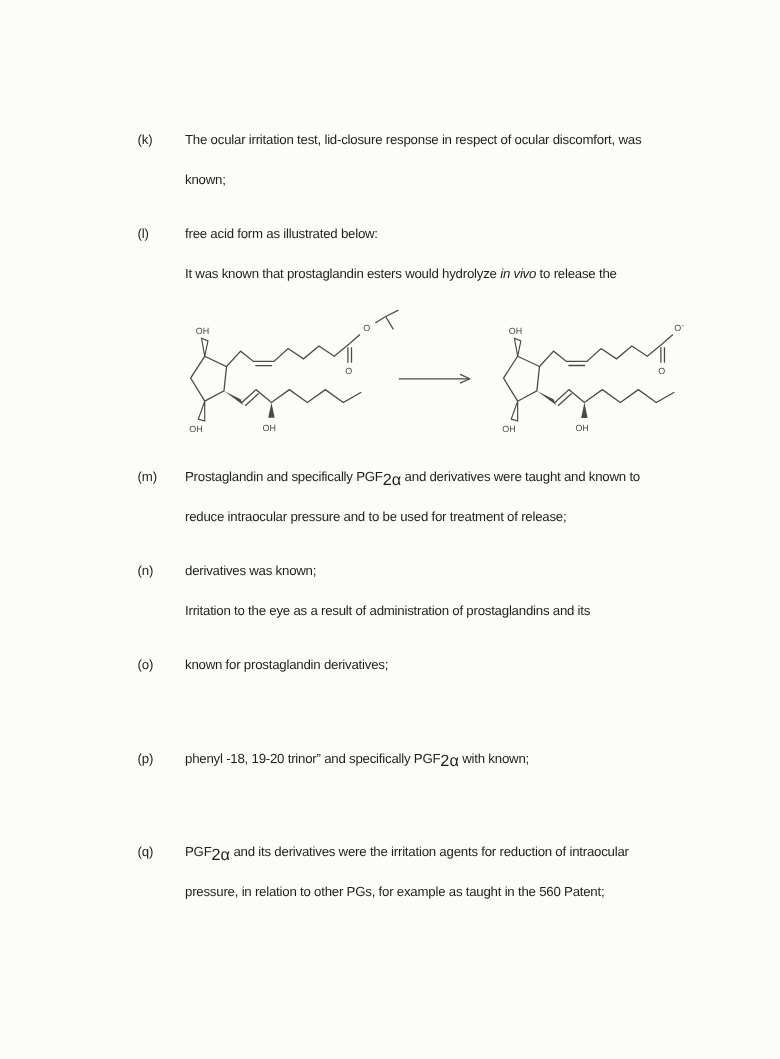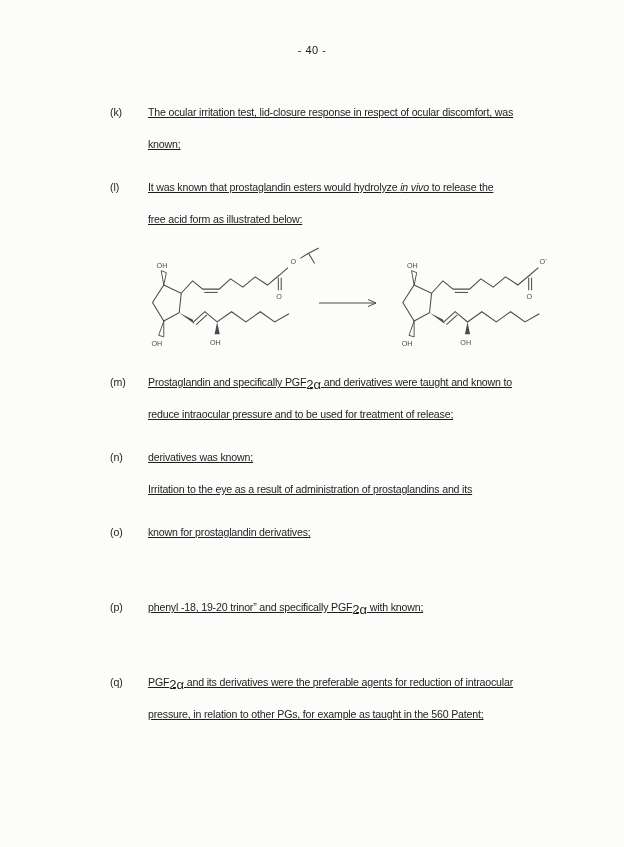--- a/index.html
+++ b/index.html
@@ -14,52 +14,51 @@
   }
   .pageno {
     position:absolute; top:44px; left:0; width:100%;
     text-align:center; font-size:11px; letter-spacing:0.5px;
   }
   .para { position:absolute; left:110px; display:flex; align-items:flex-start; }
   .plabel {
     width:38px; flex:0 0 38px;
     font-size:10.6px; line-height:32px; letter-spacing:-0.1px;
   }
-  .plines { width:412px;text-decoration:underline; }
+  .plines { width:412px; }
   .pline {
     height:32px; line-height:32px;
     font-size:10.6px; letter-spacing:-0.18px;
     white-space:nowrap;
   }
   .pline .it  { font-style:italic; }
   .pline .sub { vertical-align:sub; font-size:13px; letter-spacing:0; }
   .mol { position:absolute; }
   .mol text { font-family:"Liberation Sans", sans-serif; }
   .arrow { position:absolute; }
 </style>
 </head>
 <body>
 
 <div class="page">
 
-  <div class="pageno">- 40 -</div>
 
   <div class="para" style="top:96px;">
     <div class="plabel">(k)</div>
     <div class="plines">
       <div class="pline"><span>The ocular irritation test, lid-closure response in respect of ocular discomfort, was</span></div>
       <div class="pline"><span>known;</span></div>
     </div>
   </div>
 
   <div class="para" style="top:171px;">
     <div class="plabel">(l)</div>
     <div class="plines">
+      <div class="pline"><span>free acid form as illustrated below:</span></div>
       <div class="pline"><span>It was known that prostaglandin esters would hydrolyze </span><span class="it">in vivo</span><span> to release the</span></div>
-      <div class="pline"><span>free acid form as illustrated below:</span></div>
     </div>
   </div>
 
   <svg class="mol" style="left:133px; top:246px;" width="195" height="115" viewBox="0 0 190 112">
     <g stroke="#4a4a4a" stroke-width="1" fill="none">
       <path d="M30,38 L47,46 L45,65 L30,73 L19,55 Z"></path>
       <polyline points="47,46 58,34 68,42 84,42 95,32 107,40 119,30 131,38 143,28"></polyline>
       <line x1="69.5" y1="45.2" x2="82.5" y2="45.2"></line>
       <line x1="141.6" y1="31" x2="141.6" y2="43"></line>
       <line x1="144.4" y1="31" x2="144.4" y2="43"></line>
@@ -145,18 +144,18 @@
   <div class="para" style="top:591px;">
     <div class="plabel">(p)</div>
     <div class="plines">
       <div class="pline"><span>phenyl -18, 19-20 trinor” and specifically PGF</span><span class="sub">2α</span><span> with known;</span></div>
     </div>
   </div>
 
   <div class="para" style="top:666px;">
     <div class="plabel">(q)</div>
     <div class="plines">
-      <div class="pline"><span>PGF</span><span class="sub">2α</span><span> and its derivatives were the preferable agents for reduction of intraocular</span></div>
+      <div class="pline"><span>PGF</span><span class="sub">2α</span><span> and its derivatives were the irritation agents for reduction of intraocular</span></div>
       <div class="pline"><span>pressure, in relation to other PGs, for example as taught in the 560 Patent;</span></div>
     </div>
   </div>
 
 </div>
 
 </body></html>

